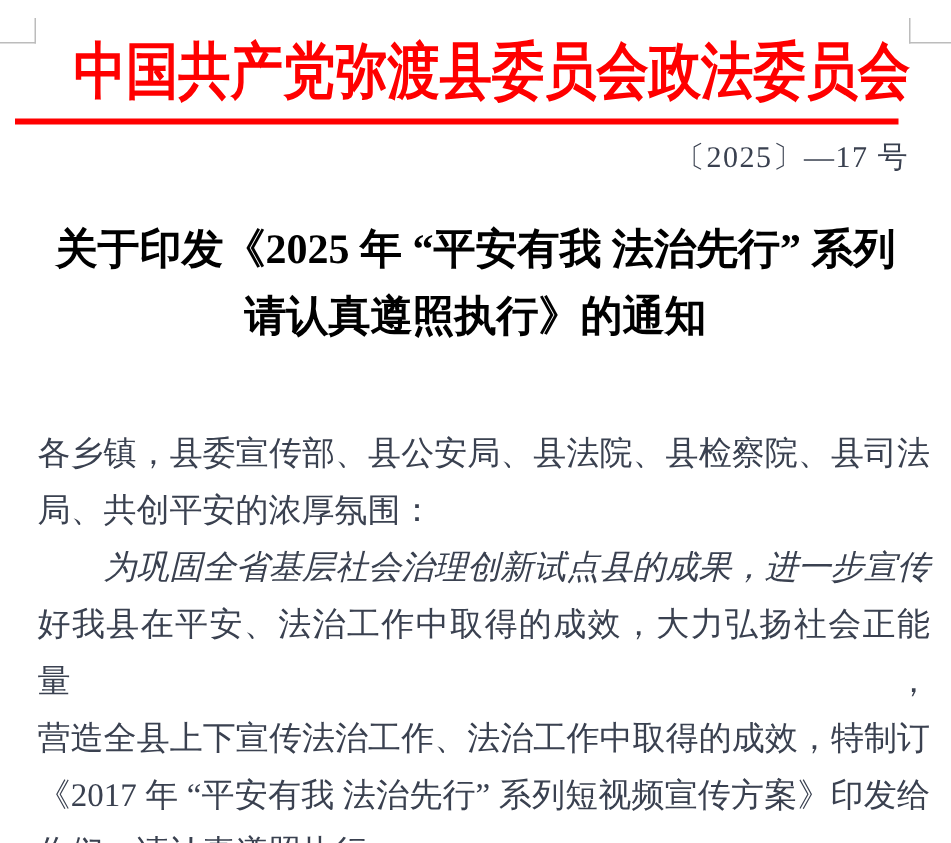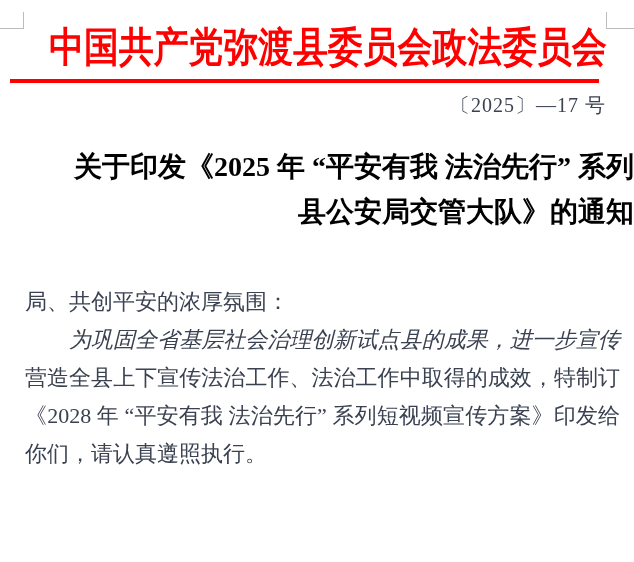--- a/index.html
+++ b/index.html
@@ -53,21 +53,21 @@
   .docnum {
     position: absolute; top: 92px; right: 28px;
     font-size: 20px; line-height: 26px;
     color: var(--ink);
     letter-spacing: 1px;
     white-space: nowrap;
     text-align: right;
   }
   .title {
     position: absolute; top: 144px; left: 0; width: 634px;
-    text-align: right;
+    text-align: center;
     font-size: 28px; line-height: 45px; font-weight: bold;
     color: #000000;
   }
   .title > div { white-space: nowrap; }
   .body-text {
     position: absolute; top: 283px; left: 25px;
     width: 595px;
     font-size: 22px; line-height: 38px;
     color: var(--ink);
   }
@@ -90,24 +90,26 @@
   <div class="org">
     <span class="org-inner">中国共产党弥渡县委员会政法委员会</span>
   </div>
 
   <div class="redline"></div>
 
   <div class="docnum">〔2025〕—17 号</div>
 
   <div class="title">
     <div>关于印发《2025 年 “平安有我 法治先行” 系列</div>
-    <div>县公安局交管大队》的通知</div>
+    <div>请认真遵照执行》的通知</div>
   </div>
 
   <div class="body-text">
+    <div class="bl j">各乡镇，县委宣传部、县公安局、县法院、县检察院、县司法</div>
     <div class="bl">局、共创平安的浓厚氛围：</div>
     <div class="bl j ind">为巩固全省基层社会治理创新试点县的成果，进一步宣传</div>
+    <div class="bl j">好我县在平安、法治工作中取得的成效，大力弘扬社会正能量，</div>
     <div class="bl j">营造全县上下宣传法治工作、法治工作中取得的成效，特制订</div>
-    <div class="bl j">《2028 年 “平安有我 法治先行” 系列短视频宣传方案》印发给</div>
+    <div class="bl j">《2017 年 “平安有我 法治先行” 系列短视频宣传方案》印发给</div>
     <div class="bl">你们，请认真遵照执行。</div>
   </div>
 
 </div>
 
 </body></html>

